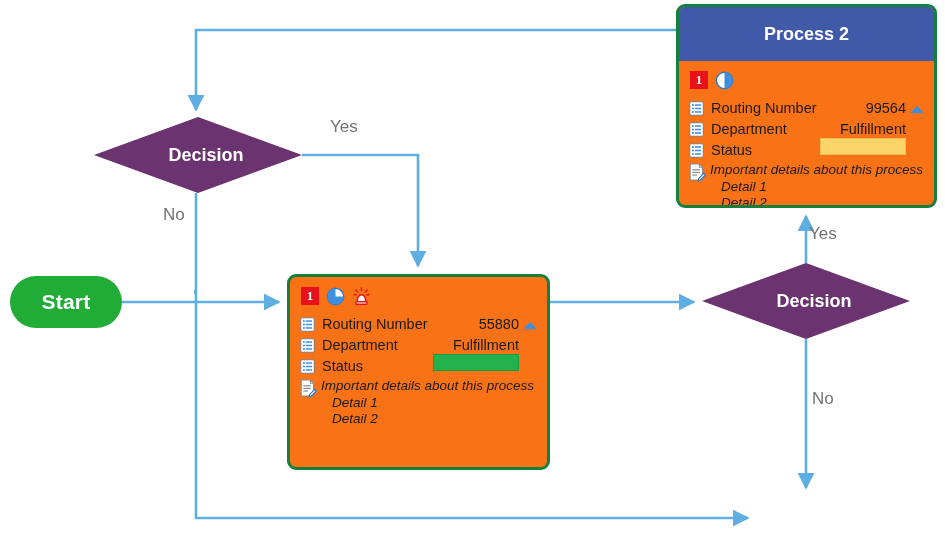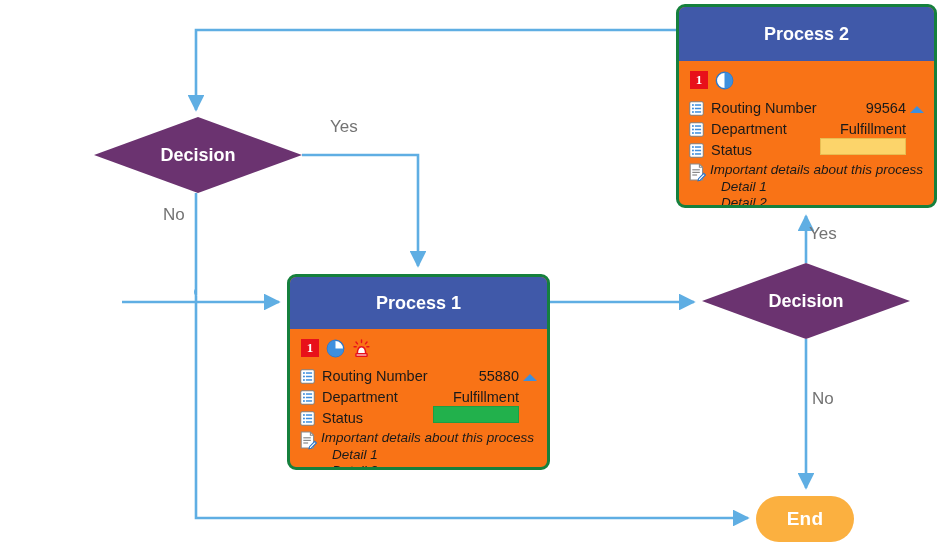--- a/index.html
+++ b/index.html
@@ -57,21 +57,21 @@
   }
   .decision .dia {
     position: absolute;
     left: 0; top: 0;
     width: 100%; height: 100%;
     background: #6B3370;
     clip-path: polygon(50% 0%, 100% 50%, 50% 100%, 0% 50%);
   }
   .decision .dlabel {
     position: absolute;
-    left: 0; top: 0;
+    left: 8px; top: 0;
     width: 100%; height: 100%;
     display: flex;
     align-items: center;
     justify-content: center;
     color: #ffffff;
     font-weight: bold;
     font-size: 18px;
   }
   #decision-1 { left: 94px; top: 117px; width: 208px; height: 76px; }
   #decision-2 { left: 702px; top: 263px; width: 208px; height: 76px; }
@@ -215,44 +215,41 @@
       <path d="M 122 302 L 279 302" marker-end="url(#arrow)"></path>
 
       <path d="M 550 302 L 694 302" marker-end="url(#arrow)"></path>
 
       <path d="M 806 263 L 806 216" marker-end="url(#arrow)"></path>
 
       <path d="M 806 339 L 806 488" marker-end="url(#arrow)"></path>
     </g>
   </svg>
 
-
-  <div class="terminator end" id="end-node">
-    <span>End</span>
+  <div class="terminator start" id="start-node">
+    <span>Start</span>
   </div>
+
 
   <div class="decision" id="decision-1">
     <div class="dia"></div>
     <div class="dlabel">Decision</div>
   </div>
 
   <div class="decision" id="decision-2">
     <div class="dia"></div>
     <div class="dlabel">Decision</div>
   </div>
 
   <div class="edge-label" id="label-yes-1">Yes</div>
   <div class="edge-label" id="label-no-1">No</div>
   <div class="edge-label" id="label-yes-2">Yes</div>
   <div class="edge-label" id="label-no-2">No</div>
 
   <div class="process-card" id="process-1">
-    <div class="card-header">
-      <span>Process 1</span>
-    </div>
     <div class="card-body">
 
       <div class="icon-strip">
         <span class="ic-badge">1</span>
 
         <svg class="ic-pie" viewBox="0 0 20 20">
           <circle cx="10" cy="10" r="8.6" fill="#ffffff" stroke="#2E76C7" stroke-width="1.5"></circle>
           <path d="M 10 10 L 10 1.4 A 8.6 8.6 0 1 0 18.6 10 Z" fill="#3E8FDE"></path>
         </svg>
 

